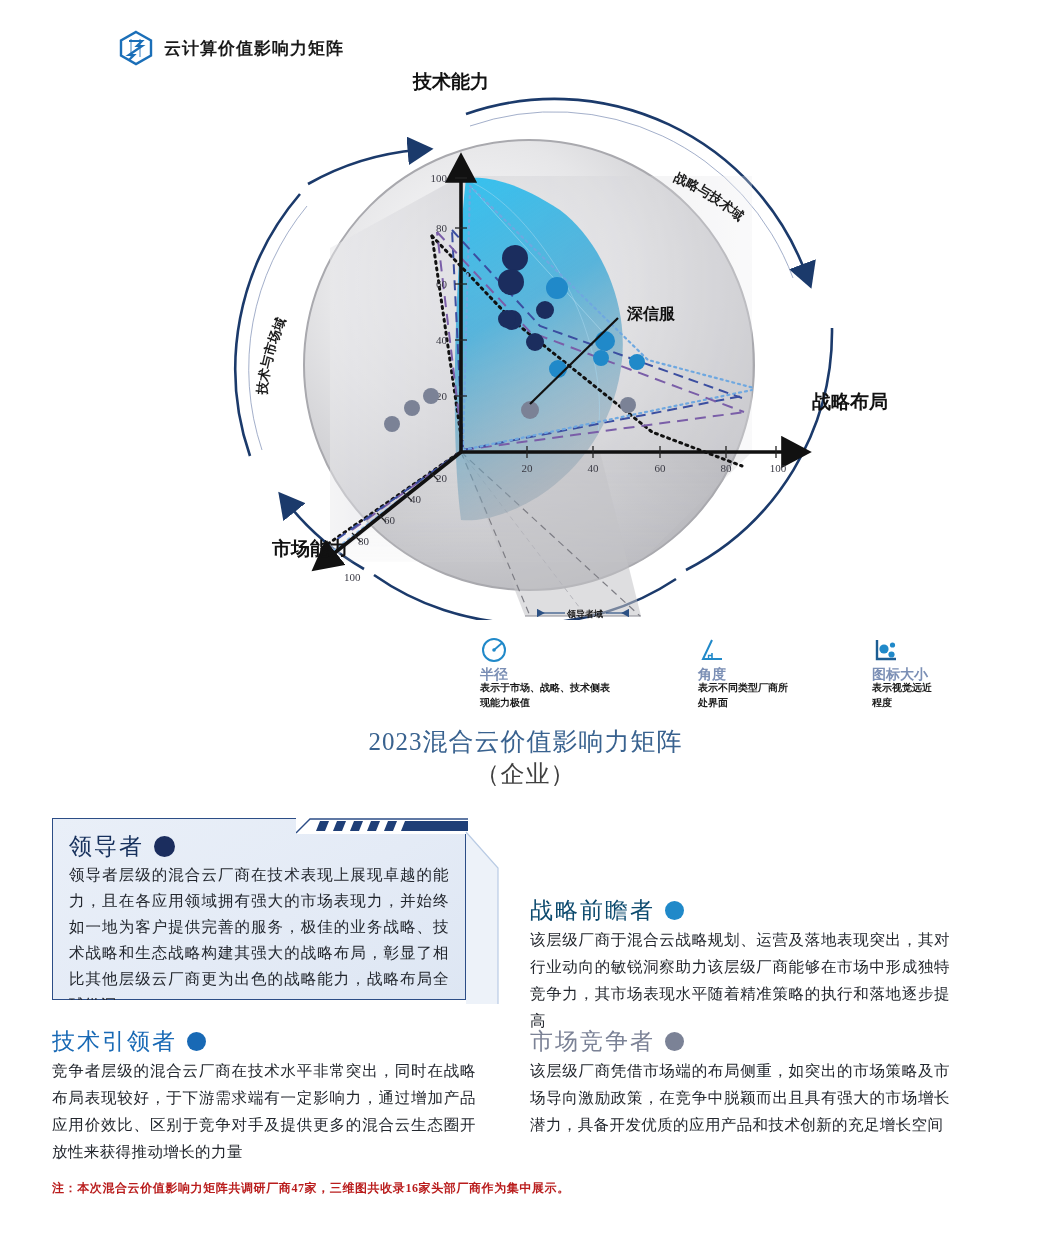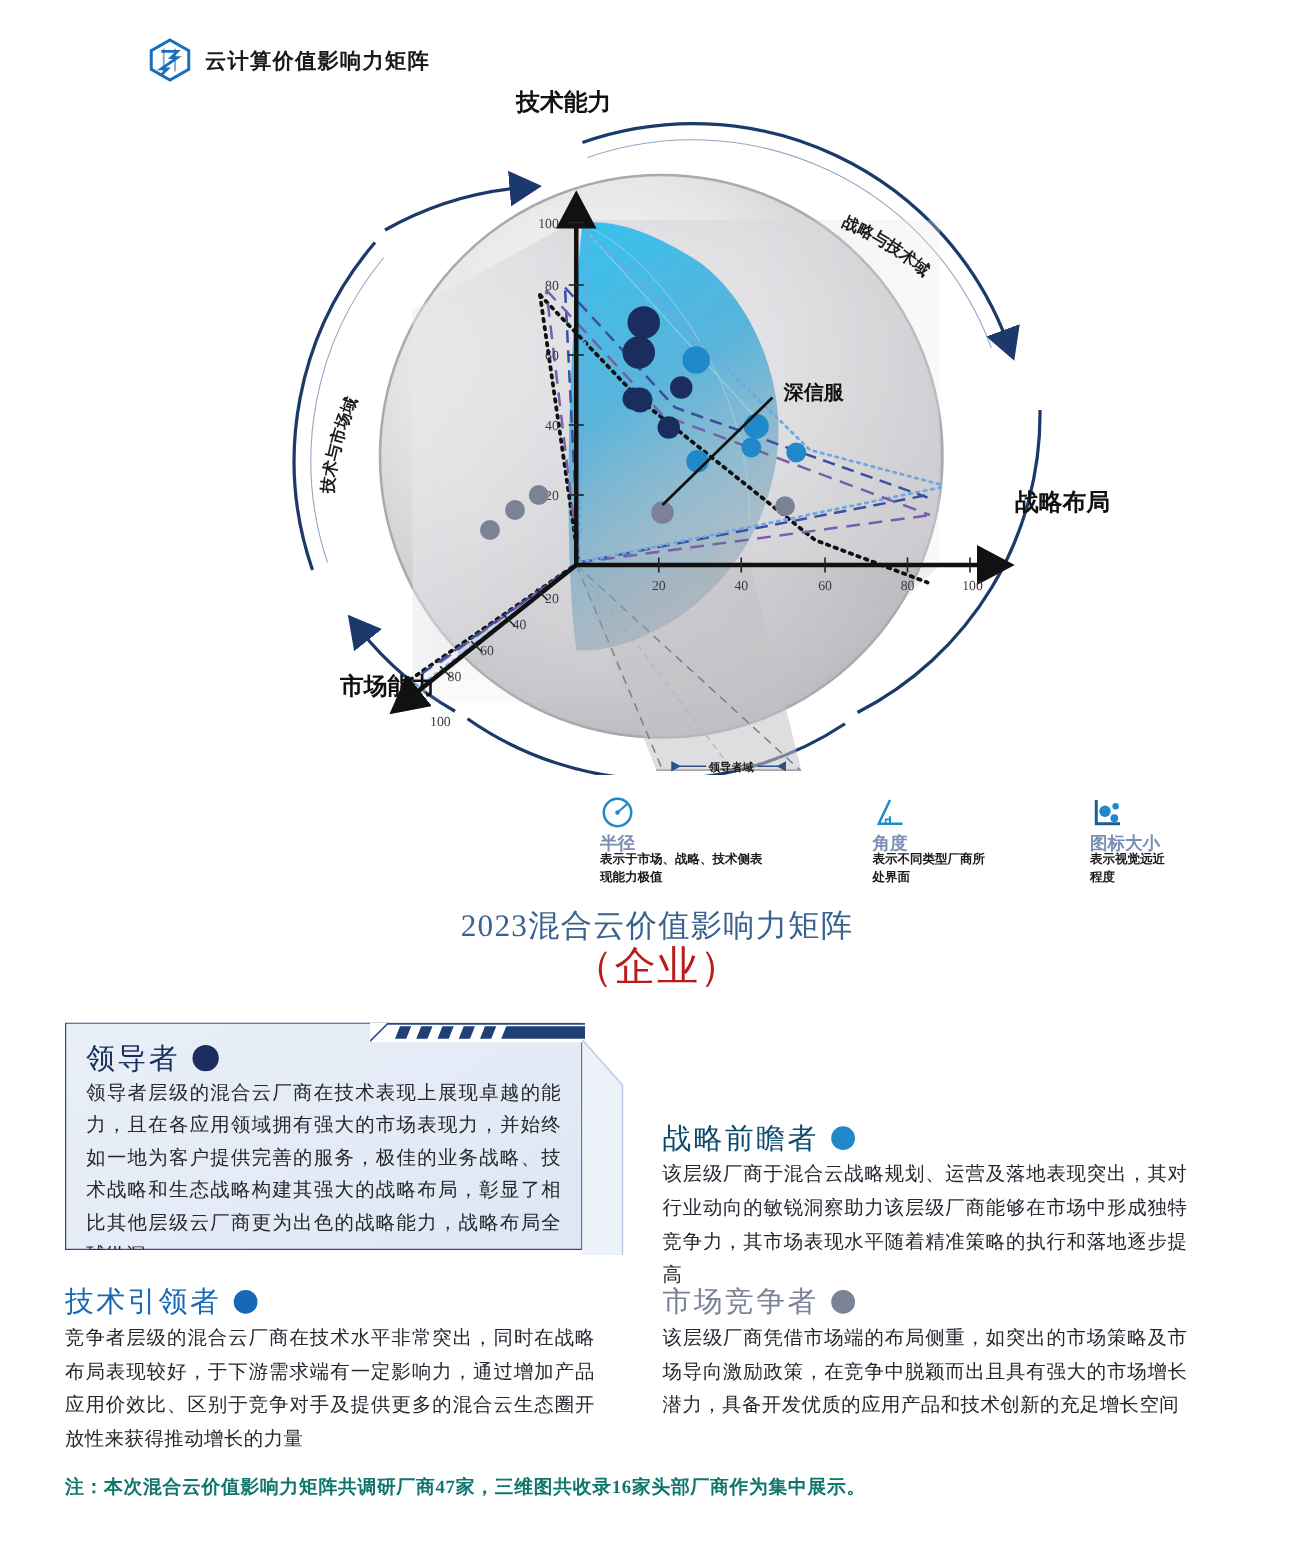--- a/index.html
+++ b/index.html
@@ -52,21 +52,21 @@
     font-weight:bold;font-size:14px;color:#7b8fb5;
   }
   
   #title-block{position:absolute;left:0;top:726px;width:1051px;text-align:center;}
   #title-block .t1{
     font-family:"Liberation Serif","DejaVu Serif",serif;
     font-size:25px;color:#39628f;letter-spacing:1px;line-height:32px;
   }
   #title-block .t2{
     font-family:"Liberation Serif","DejaVu Serif",serif;
-    font-size:33px;color:#b91c1c;letter-spacing:1px;line-height:32px;
+    font-size:24px;color:#404040;letter-spacing:1px;line-height:32px;
   }
   
   .card-head{display:flex;align-items:center;gap:10px;}
   .card-title{
     font-family:"Liberation Serif","DejaVu Serif",serif;
     font-weight:normal;font-size:23px;letter-spacing:2px;
   }
   .dot{border-radius:50%;display:inline-block;}
   .card-body{
     font-family:"Liberation Serif","DejaVu Serif",serif;
@@ -87,21 +87,21 @@
   #strategist-card{position:absolute;left:530px;top:895px;width:420px;}
   #strategist-card .card-title{color:#0c4a6e;}
   #tech-card{position:absolute;left:52px;top:1026px;width:424px;}
   #tech-card .card-title{color:#1869b5;}
   #market-card{position:absolute;left:530px;top:1026px;width:420px;}
   #market-card .card-title{color:#7b8296;}
   
   #footnote{
     position:absolute;left:52px;top:1180px;width:950px;
     font-family:"Liberation Serif","DejaVu Serif",serif;
-    font-weight:bold;font-size:15px;color:#0f766e;letter-spacing:.6px;
+    font-weight:bold;font-size:12px;color:#b91c1c;letter-spacing:.6px;
   }
 </style>
 </head>
 <body>
 
 <div id="header">
   <span class="logo">
     <svg width="36" height="36" viewBox="0 0 36 36">
       <polygon points="18,2 33,10.5 33,25.5 18,34 3,25.5 3,10.5" fill="none" stroke="#1b6fb8" stroke-width="2.4"></polygon>
       <path d="M11 11 h13 l-5 5 h5 l-13 9 h5 l-5 5" fill="none" stroke="#1b6fb8" stroke-width="2.2"></path>

